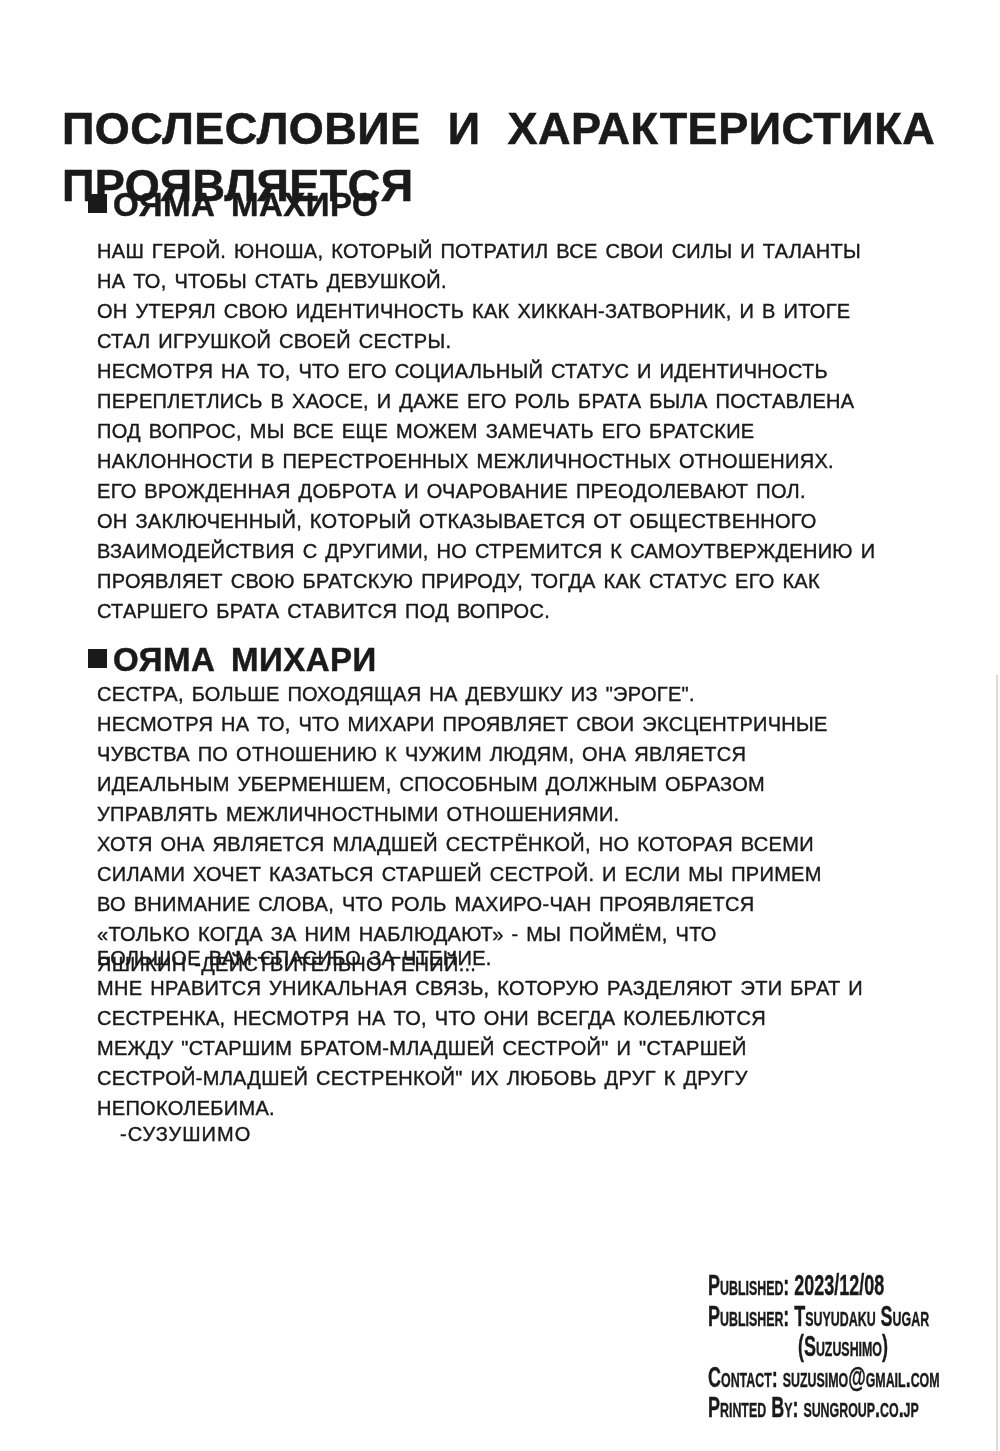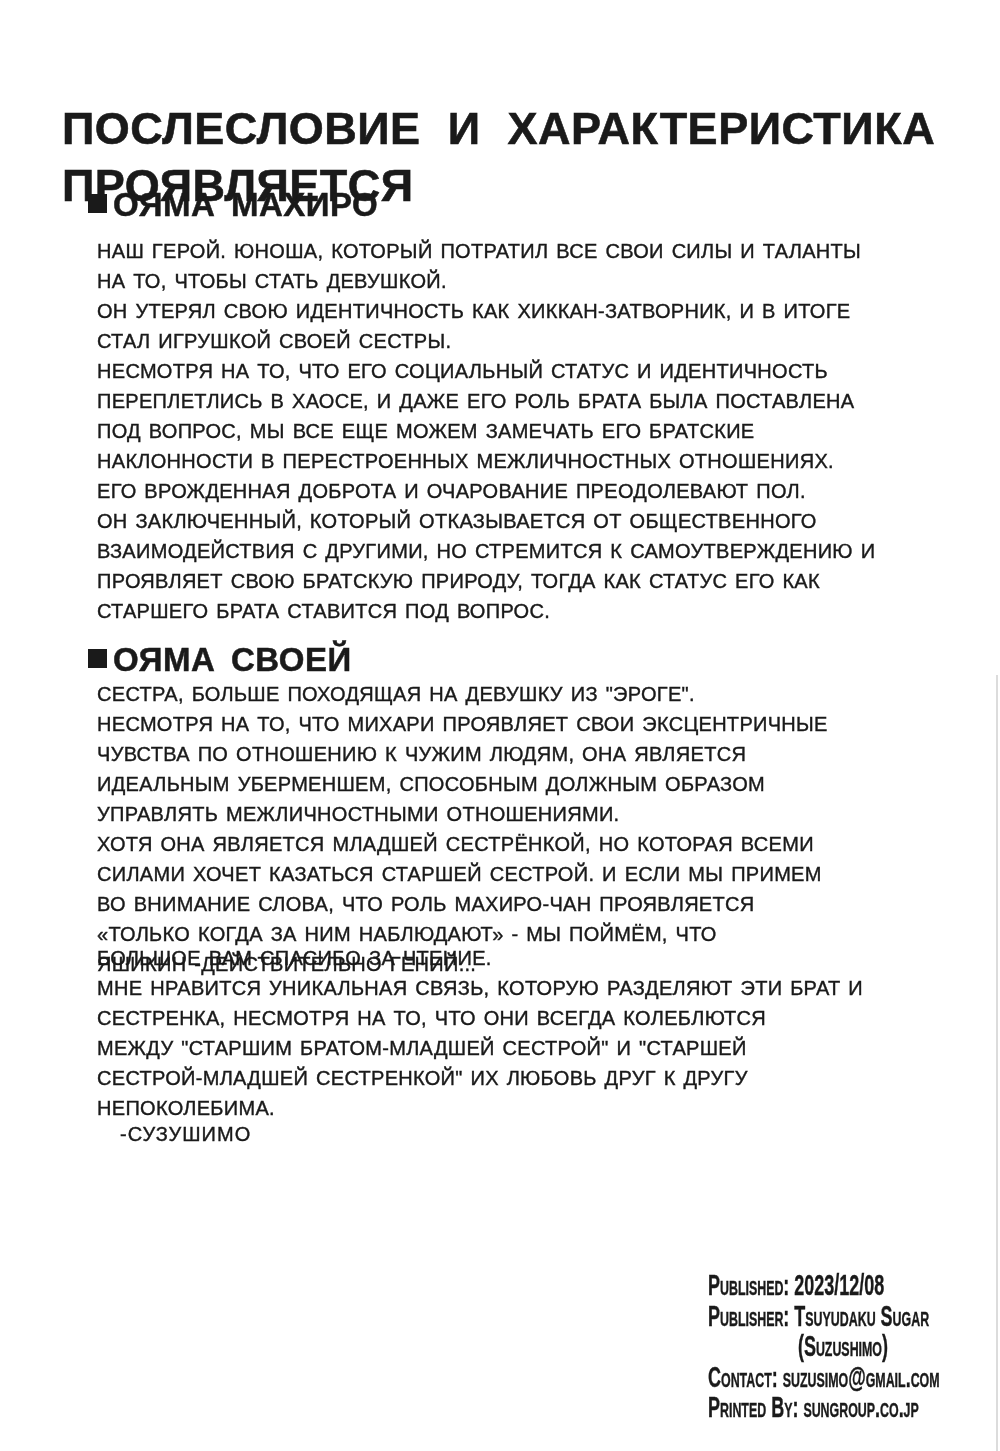--- a/index.html
+++ b/index.html
@@ -131,21 +131,21 @@
 ПОД ВОПРОС, МЫ ВСЕ ЕЩЕ МОЖЕМ ЗАМЕЧАТЬ ЕГО БРАТСКИЕ
 НАКЛОННОСТИ В ПЕРЕСТРОЕННЫХ МЕЖЛИЧНОСТНЫХ ОТНОШЕНИЯХ.
 ЕГО ВРОЖДЕННАЯ ДОБРОТА И ОЧАРОВАНИЕ ПРЕОДОЛЕВАЮТ ПОЛ.
 ОН ЗАКЛЮЧЕННЫЙ, КОТОРЫЙ ОТКАЗЫВАЕТСЯ ОТ ОБЩЕСТВЕННОГО
 ВЗАИМОДЕЙСТВИЯ С ДРУГИМИ, НО СТРЕМИТСЯ К САМОУТВЕРЖДЕНИЮ И
 ПРОЯВЛЯЕТ СВОЮ БРАТСКУЮ ПРИРОДУ, ТОГДА КАК СТАТУС ЕГО КАК
 СТАРШЕГО БРАТА СТАВИТСЯ ПОД ВОПРОС.</div>
 
   <div class="abs heading-2 section-heading-row">
     <span class="bullet-square"></span>
-    <span class="section-heading">ОЯМА СВОЕЙ</span>
+    <span class="section-heading">ОЯМА МИХАРИ</span>
   </div>
 
   <div class="abs body-text body-2">СЕСТРА, БОЛЬШЕ ПОХОДЯЩАЯ НА ДЕВУШКУ ИЗ "ЭРОГЕ".
 НЕСМОТРЯ НА ТО, ЧТО МИХАРИ ПРОЯВЛЯЕТ СВОИ ЭКСЦЕНТРИЧНЫЕ
 ЧУВСТВА ПО ОТНОШЕНИЮ К ЧУЖИМ ЛЮДЯМ, ОНА ЯВЛЯЕТСЯ
 ИДЕАЛЬНЫМ УБЕРМЕНШЕМ, СПОСОБНЫМ ДОЛЖНЫМ ОБРАЗОМ
 УПРАВЛЯТЬ МЕЖЛИЧНОСТНЫМИ ОТНОШЕНИЯМИ.
 ХОТЯ ОНА ЯВЛЯЕТСЯ МЛАДШЕЙ СЕСТРЁНКОЙ, НО КОТОРАЯ ВСЕМИ
 СИЛАМИ ХОЧЕТ КАЗАТЬСЯ СТАРШЕЙ СЕСТРОЙ. И ЕСЛИ МЫ ПРИМЕМ
 ВО ВНИМАНИЕ СЛОВА, ЧТО РОЛЬ МАХИРО-ЧАН ПРОЯВЛЯЕТСЯ

